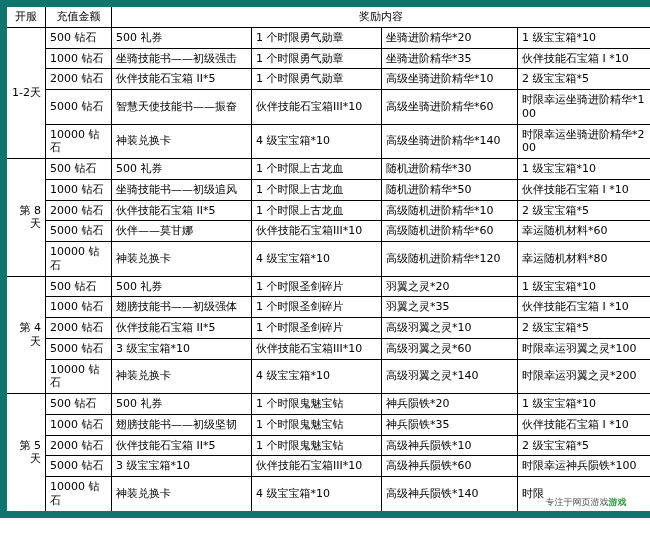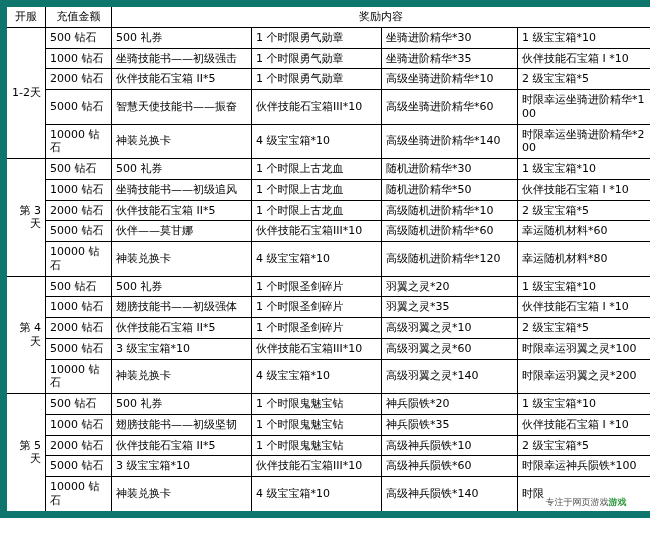--- a/index.html
+++ b/index.html
@@ -98,21 +98,21 @@
       <th class="hdr">充值金额</th>
       <th class="hdr" colspan="4">奖励内容</th>
     </tr>
   </thead>
   <tbody id="table-body">
       <tr>
         <td class="day-cell" rowspan="5">1-2天</td>
         <td class="amount-cell">500 钻石</td>
         <td class="reward-cell">500 礼券</td>
         <td class="reward-cell">1 个时限勇气勋章</td>
-        <td class="reward-cell">坐骑进阶精华*30</td>
+        <td class="reward-cell">坐骑进阶精华*20</td>
         <td class="reward-cell">1 级宝宝箱*10</td>
       </tr>
       <tr>
         <td class="amount-cell">1000 钻石</td>
         <td class="reward-cell">坐骑技能书——初级强击</td>
         <td class="reward-cell">1 个时限勇气勋章</td>
         <td class="reward-cell">坐骑进阶精华*35</td>
         <td class="reward-cell">伙伴技能石宝箱 I *10</td>
       </tr>
       <tr>
@@ -130,21 +130,21 @@
         <td class="reward-cell">时限幸运坐骑进阶精华*100</td>
       </tr>
       <tr>
         <td class="amount-cell">10000 钻石</td>
         <td class="reward-cell">神装兑换卡</td>
         <td class="reward-cell">4 级宝宝箱*10</td>
         <td class="reward-cell">高级坐骑进阶精华*140</td>
         <td class="reward-cell">时限幸运坐骑进阶精华*200</td>
       </tr>
       <tr>
-        <td class="day-cell" rowspan="5">第 3 天</td>
+        <td class="day-cell" rowspan="5">第 8 天</td>
         <td class="amount-cell">500 钻石</td>
         <td class="reward-cell">500 礼券</td>
         <td class="reward-cell">1 个时限上古龙血</td>
         <td class="reward-cell">随机进阶精华*30</td>
         <td class="reward-cell">1 级宝宝箱*10</td>
       </tr>
       <tr>
         <td class="amount-cell">1000 钻石</td>
         <td class="reward-cell">坐骑技能书——初级追风</td>
         <td class="reward-cell">1 个时限上古龙血</td>

